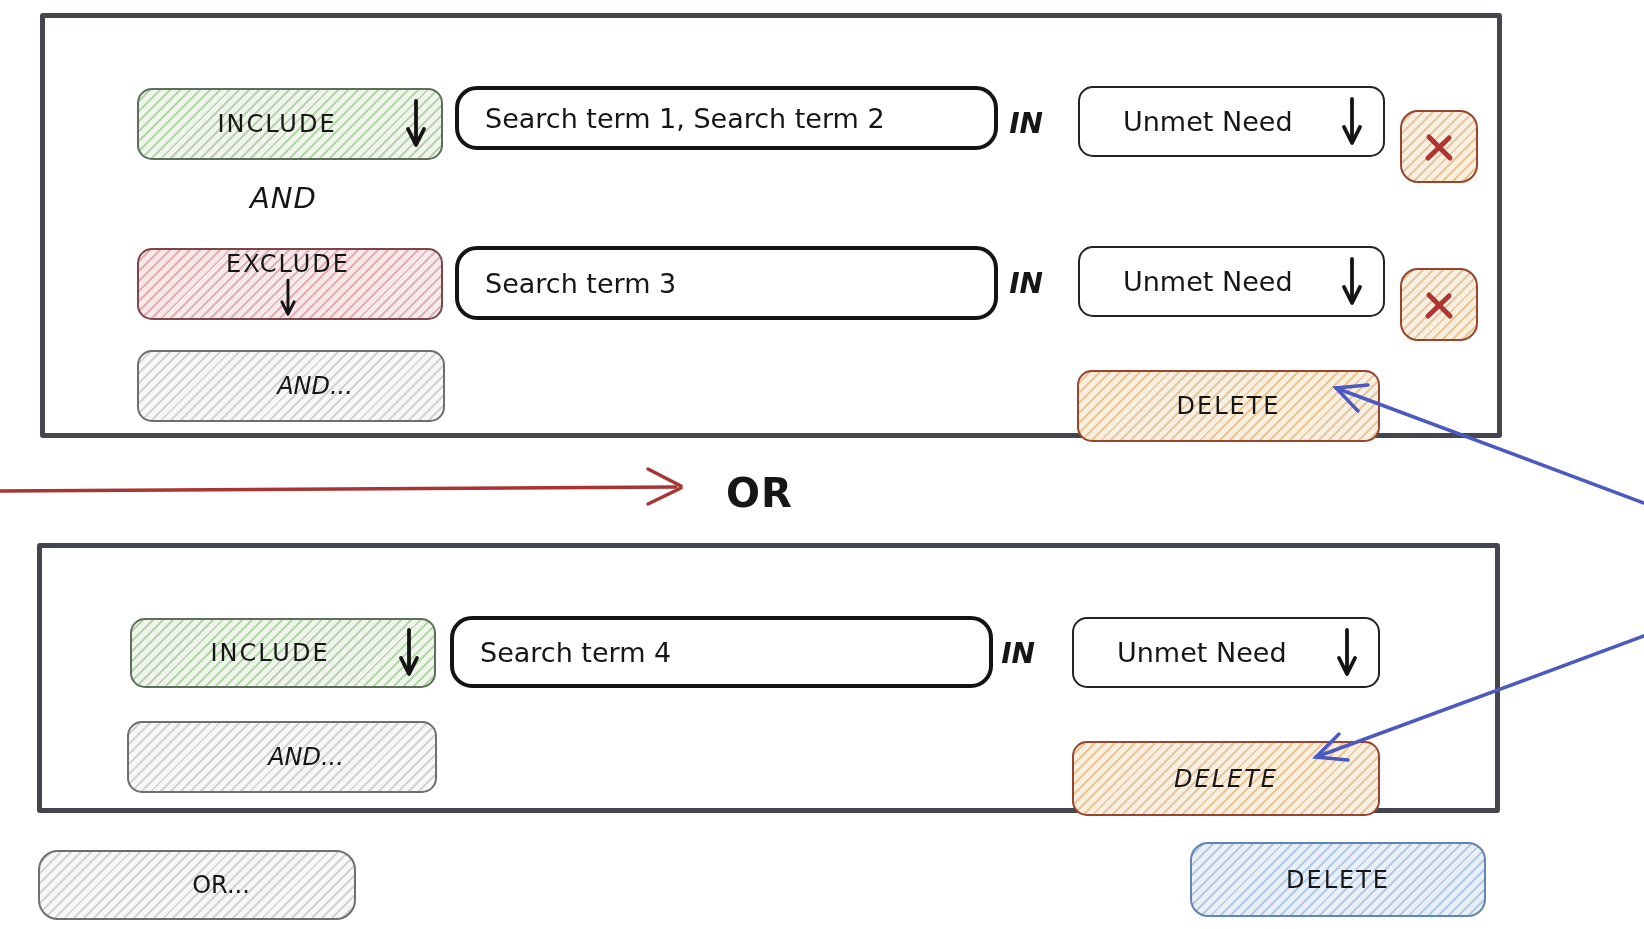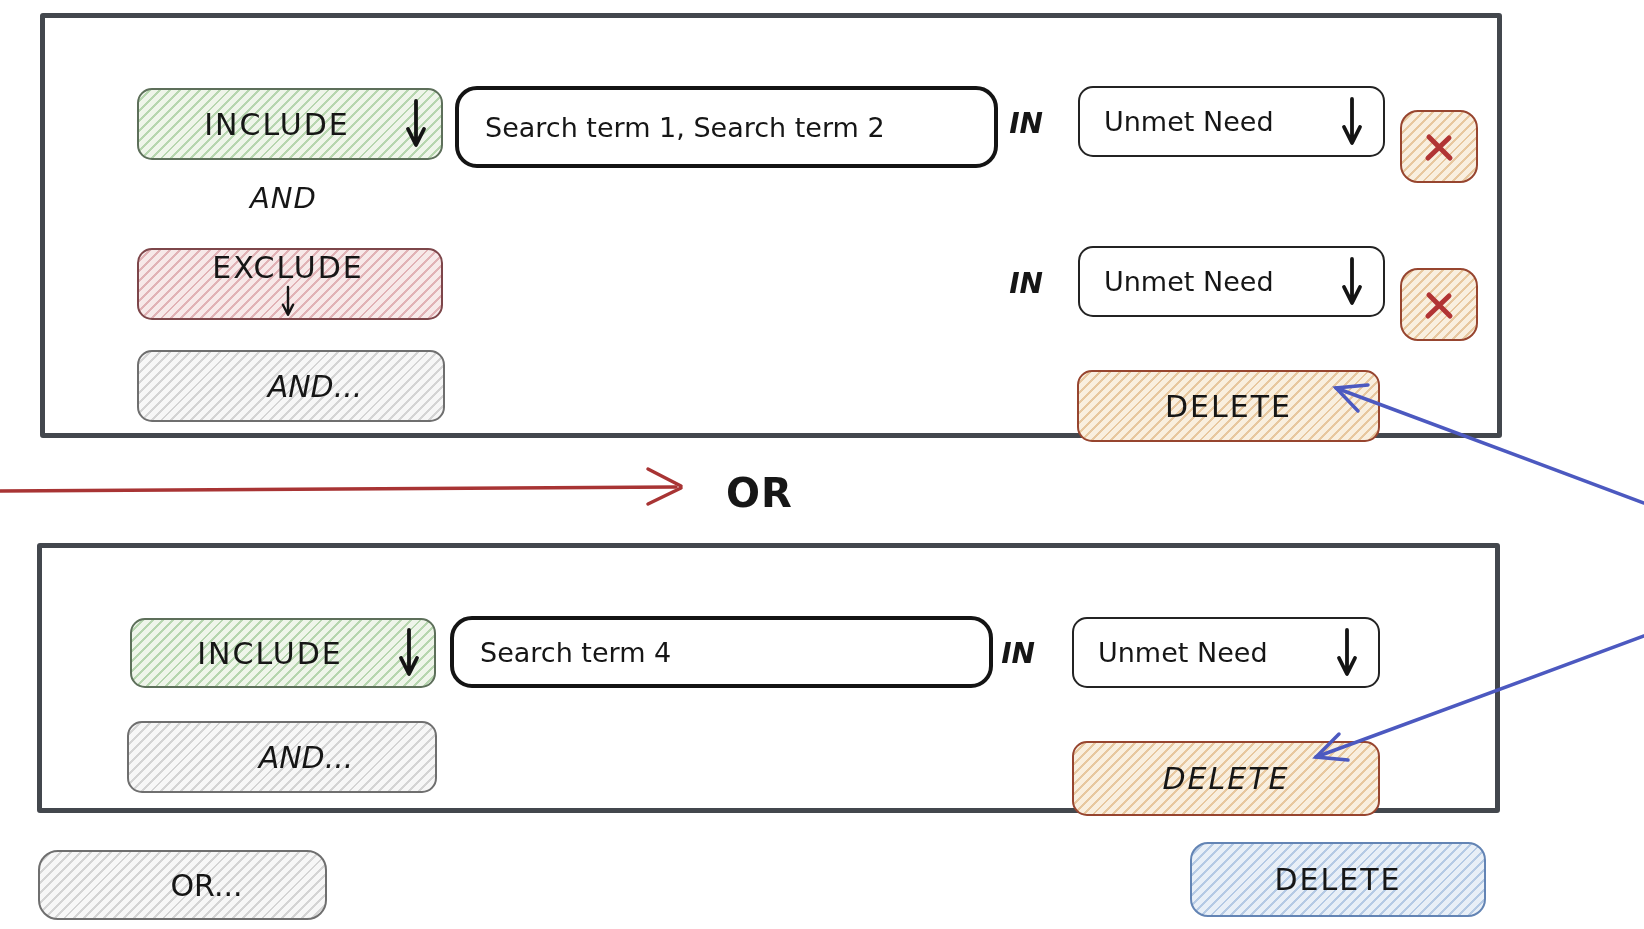--- a/index.html
+++ b/index.html
@@ -4,57 +4,57 @@
 <style>
   html,body{margin:0;padding:0;background:#ffffff;}
   #canvas{
     position:relative;width:1644px;height:929px;background:#ffffff;overflow:hidden;
     font-family:"DejaVu Sans","Liberation Sans",sans-serif;color:#161616;
   }
   .abs{position:absolute;box-sizing:border-box;}
   .group-box{border:5px solid #43474d;border-radius:3px;background:#ffffff;}
   .btn{
     display:flex;align-items:center;justify-content:center;
-    border-radius:15px;font-size:30px;font-weight:500;
+    border-radius:15px;font-size:24px;font-weight:500;
   }
   .hatch-green{background:repeating-linear-gradient(135deg,rgba(136,188,126,.55) 0 2px,rgba(0,0,0,0) 2px 7px),#eff5ea;border:2px solid #5d6f5a;}
   .hatch-red{background:repeating-linear-gradient(135deg,rgba(203,124,131,.5) 0 2px,rgba(0,0,0,0) 2px 7px),#f7e9e9;border:2px solid #7d464a;}
   .hatch-gray{background:repeating-linear-gradient(135deg,rgba(160,160,160,.4) 0 2px,rgba(0,0,0,0) 2px 7px),#f7f7f7;border:2px solid #6f6f6f;padding-left:48px;}
   .hatch-tan{background:repeating-linear-gradient(135deg,rgba(214,160,95,.5) 0 2px,rgba(0,0,0,0) 2px 7px),#f9efdf;border:2.5px solid #97452f;margin-top:20px;}
   .hatch-blue{background:repeating-linear-gradient(135deg,rgba(130,165,210,.5) 0 2px,rgba(0,0,0,0) 2px 7px),#e8eff7;border:2px solid #6384b4;}
   .operator-dd{padding:0 14px 0 10px;}
   .operator-dd .op-label{flex:1;text-align:center;letter-spacing:2px;}
   .term-input{
     display:flex;align-items:center;background:#ffffff;border:4.5px solid #141414;
     border-radius:22px;font-size:27px;padding-left:26px;
   }
   .field-dd{
     display:flex;align-items:center;background:#ffffff;border:2.5px solid #232323;
-    border-radius:15px;font-size:27px;padding:0 20px 0 24px;
+    border-radius:15px;font-size:27px;padding:0 20px 0 43px;
   }
   .field-dd .fd-label{flex:1;text-align:left;}
   .conn-label{font-size:29px;font-style:italic;font-weight:400;letter-spacing:1px;}
   .in-label{font-size:28px;font-style:italic;font-weight:600;width:60px;text-align:right;line-height:44px;}
   .x-btn{display:flex;align-items:center;justify-content:center;border-radius:18px;}
   .svg-overlay{position:absolute;left:0;top:0;width:1644px;height:929px;pointer-events:none;}
 </style>
 </head>
 <body>
 
 <div id="canvas">
 
   <div class="abs group-box" style="left:40px;top:13px;width:1462px;height:425px;">
 
     <div class="abs btn hatch-green operator-dd" style="left:92px;top:70px;width:306px;height:72px;">
       <span class="op-label">INCLUDE</span>
       <svg width="22" height="52" viewBox="0 0 22 52">
         <path d="M11 3 L11 45 M3 31 L11 47 L19 31" fill="none" stroke="#141414" stroke-width="3.8" stroke-linecap="round" stroke-linejoin="round"></path>
       </svg>
     </div>
-    <div class="abs term-input" style="left:410px;top:68px;width:543px;height:82px;text-align:right;">
+    <div class="abs term-input" style="left:410px;top:68px;width:543px;height:64px;text-align:right;">
       <span>Search term 1, Search term 2</span>
     </div>
     <div class="abs in-label" style="left:938px;top:84px;">IN</div>
     <div class="abs field-dd" style="left:1033px;top:68px;width:307px;height:71px;">
       <span class="fd-label">Unmet Need</span>
       <svg width="22" height="52" viewBox="0 0 22 52">
         <path d="M11 3 L11 45 M3 31 L11 47 L19 31" fill="none" stroke="#141414" stroke-width="3.8" stroke-linecap="round" stroke-linejoin="round"></path>
       </svg>
     </div>
     <div class="abs x-btn hatch-tan" style="left:1355px;top:72px;width:78px;height:73px;">
@@ -63,20 +63,23 @@
       </svg>
     </div>
 
     <div class="abs conn-label" style="left:205px;top:163px;">AND</div>
 
     <div class="abs btn hatch-red operator-dd" style="left:92px;top:230px;width:306px;height:72px;flex-direction:column;">
       <span class="op-label">EXCLUDE</span>
       <svg width="22" height="52" viewBox="0 0 22 52">
         <path d="M11 3 L11 45 M3 31 L11 47 L19 31" fill="none" stroke="#141414" stroke-width="3.8" stroke-linecap="round" stroke-linejoin="round"></path>
       </svg>
+    </div>
+    <div class="abs term-input" style="left:410px;top:228px;width:543px;height:74px;">
+      <span>Search term 3</span>
     </div>
     <div class="abs in-label" style="left:938px;top:244px;">IN</div>
     <div class="abs field-dd" style="left:1033px;top:228px;width:307px;height:71px;">
       <span class="fd-label">Unmet Need</span>
       <svg width="22" height="52" viewBox="0 0 22 52">
         <path d="M11 3 L11 45 M3 31 L11 47 L19 31" fill="none" stroke="#141414" stroke-width="3.8" stroke-linecap="round" stroke-linejoin="round"></path>
       </svg>
     </div>
     <div class="abs x-btn hatch-tan" style="left:1355px;top:230px;width:78px;height:73px;">
       <svg width="34" height="36" viewBox="0 0 34 36">
@@ -114,21 +117,21 @@
     </div>
 
     <div class="abs btn hatch-gray" style="left:85px;top:173px;width:310px;height:72px;font-style:italic;">
       <span>AND...</span>
     </div>
     <div class="abs btn hatch-tan" style="left:1030px;top:173px;width:308px;height:75px;letter-spacing:2px;font-style:italic;">
       <span>DELETE</span>
     </div>
   </div>
 
-  <div class="abs btn hatch-gray" style="left:38px;top:850px;width:289px;height:70px;border-radius:20px;">
+  <div class="abs btn hatch-gray" style="left:38px;top:850px;width:318px;height:70px;border-radius:20px;">
     <span>OR...</span>
   </div>
 
   <div class="abs btn hatch-blue" style="left:1190px;top:842px;width:296px;height:75px;border-radius:18px;letter-spacing:2px;">
     <span>DELETE</span>
   </div>
 
   <svg class="svg-overlay" viewBox="0 0 1644 929">
 
     <g stroke="#a83434" stroke-width="3.5" fill="none" stroke-linecap="round">

